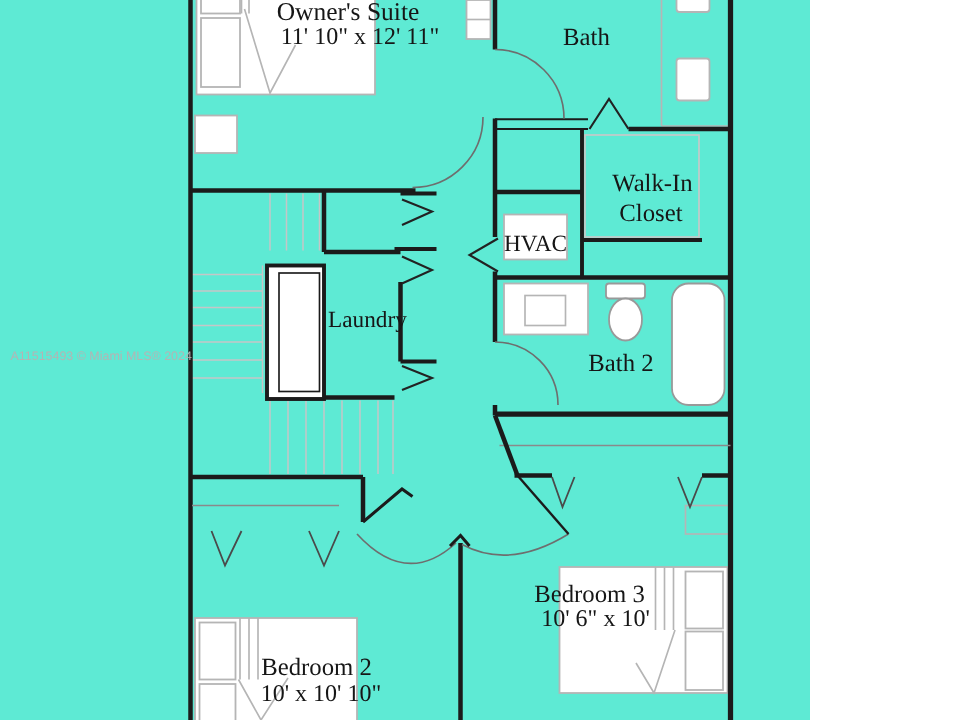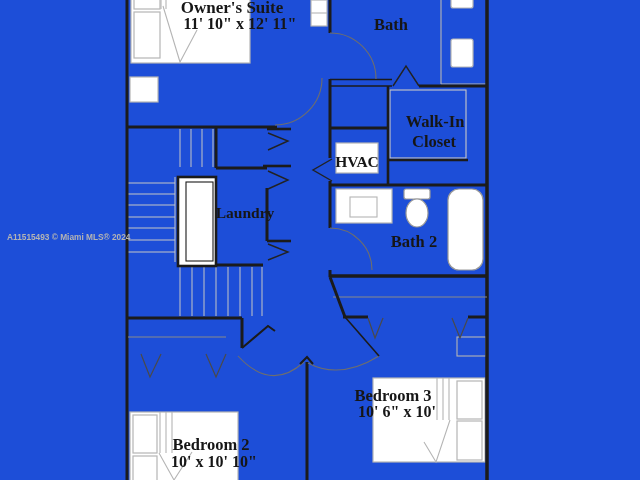--- a/index.html
+++ b/index.html
@@ -1,17 +1,17 @@
 <!DOCTYPE html>
 <html><head>
 <meta charset="utf-8">
 <style>
   html,body{margin:0;padding:0;background:#ffffff;}
   body{width:640px;height:480px;overflow:hidden;}
-  .stage{position:relative;width:640px;height:480px;background:#1d4ed8;font-weight:bold;}
+  .stage{position:relative;width:540px;height:480px;background:#5eead4;}
   svg{display:block;}
   .room-label{font-family:"Liberation Serif","DejaVu Serif",serif;fill:#161616;}
   .dim-label{font-family:"Liberation Serif","DejaVu Serif",serif;fill:#161616;}
   .watermark{font-family:"Liberation Sans","DejaVu Sans",sans-serif;fill:#b4b4b4;}
   .wall{stroke:#1b1b1b;fill:none;}
   .wall-thin{stroke:#8a8a8a;fill:none;}
   .arc{stroke:#6e6e6e;stroke-width:1.1;fill:none;}
   .leaf{stroke:#1b1b1b;fill:none;}
   .chev{stroke:#222;stroke-width:1.4;fill:none;}
   .win{stroke:#4a4a4a;stroke-width:1.2;fill:none;}

